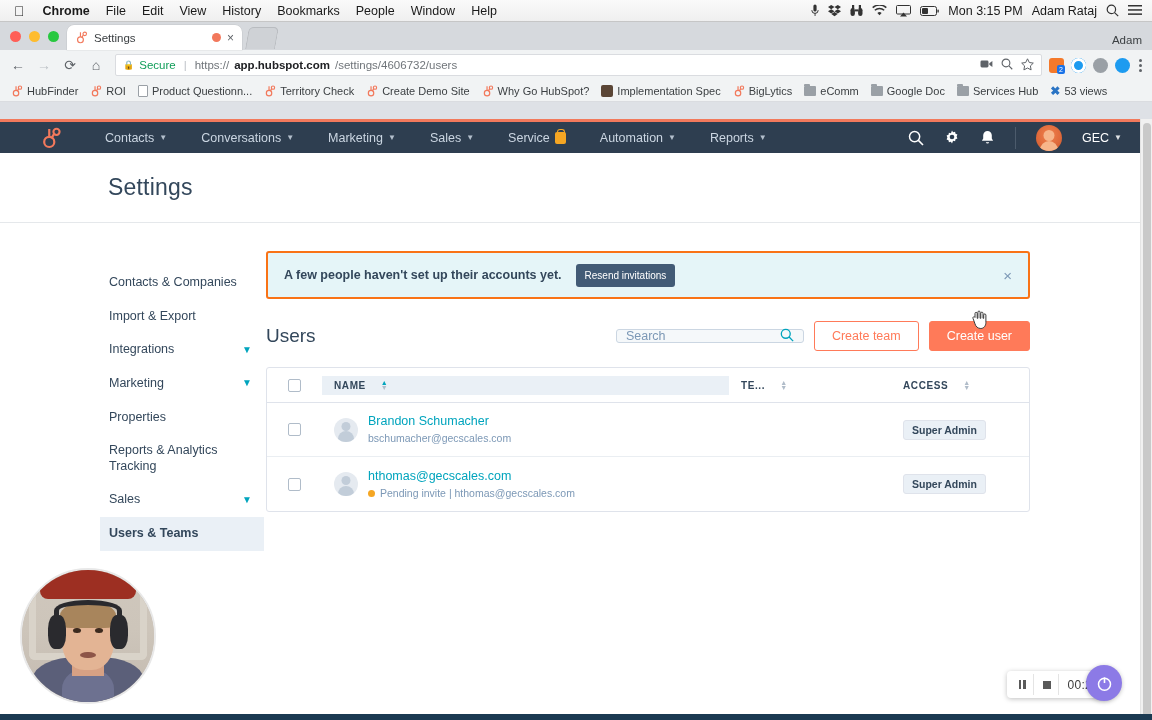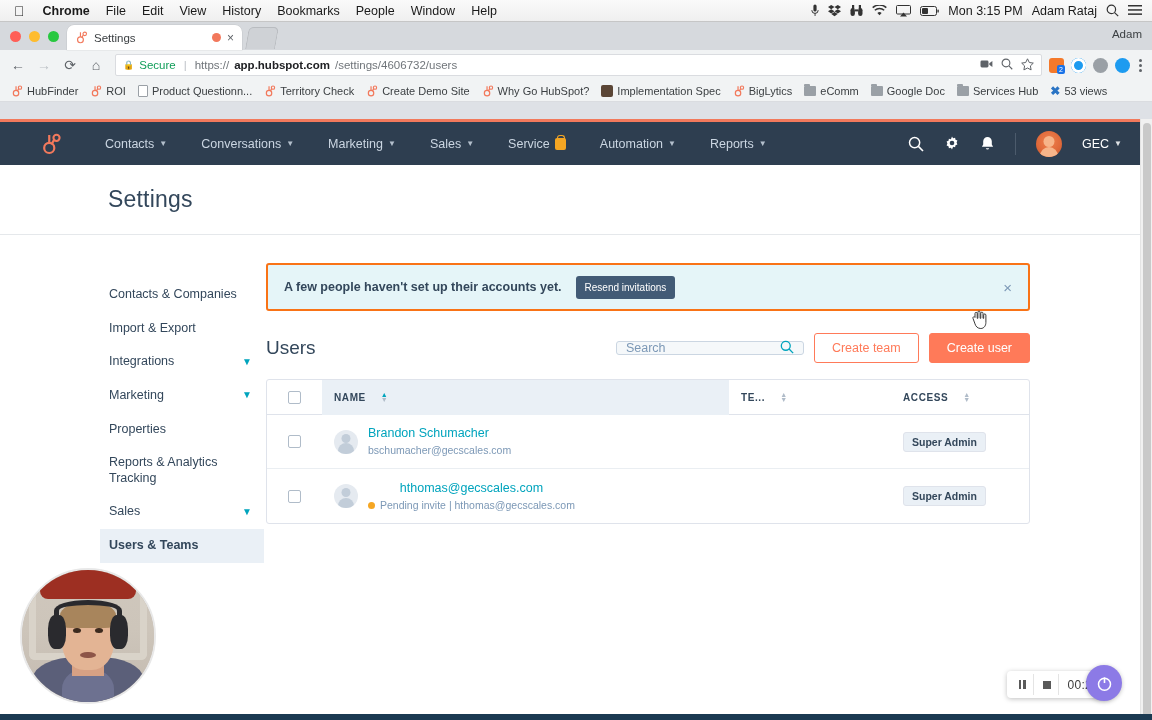--- a/index.html
+++ b/index.html
@@ -48,21 +48,21 @@
   .tab-fav { width: 13px; height: 13px; flex-shrink: 0; }
   .tab-title { flex: 1; overflow: hidden; white-space: nowrap; text-overflow: ellipsis; }
   .tab-rec { width: 9px; height: 9px; border-radius: 50%; background: #f2785c; flex-shrink: 0; }
   .tab-x { font-size: 12px; color: #5f6368; cursor: default; flex-shrink: 0; }
   .tab-new {
     width: 30px; height: 22px; margin-left: 5px; margin-bottom: 1px;
     border: 1px solid #b9bcc0; border-bottom: none; border-radius: 5px 5px 0 0;
     background: #cfd2d6; transform: skewX(-10deg);
   }
   .tab-user {
-    position: absolute; right: 10px; top: 6px; font-size: 11.5px; color: #3c4043;
+    position: absolute; right: 10px; top: 12px; font-size: 11.5px; color: #3c4043;
   }
 
   .toolbar {
     height: 30px; background: #f1f3f4; display: flex; align-items: center;
     gap: 2px; padding: 0 6px;
   }
   .tb-btn {
     width: 24px; height: 24px; display: flex; align-items: center; justify-content: center;
     color: #5f6368; font-size: 14px; border-radius: 50%;
   }
@@ -116,21 +116,21 @@
 
   
   .viewport {
     position: absolute; top: 97px; left: 0; right: 0; bottom: 0;
     background: #fff; overflow: hidden;
   }
   .orange-line { height: 3px; background: #f2795c; width: 100%; }
 
   
   .hs-nav {
-    height: 43px; background: #2e3e50; display: flex; align-items: center;
+    height: 31px; background: #2e3e50; display: flex; align-items: center;
     padding: 0 18px 0 40px; color: #cbd6e2; font-size: 12.5px;
     width: 1140px;
   }
   .hs-logo { margin-right: 26px; display: flex; align-items: center; }
   .hs-nav-items { display: flex; align-items: center; gap: 0px; }
   .hs-item {
     padding: 0 17px; display: flex; align-items: center; gap: 5px;
     color: #cbd6e2; white-space: nowrap;
   }
   .caret { font-size: 8px; opacity: .85; }
@@ -215,21 +215,21 @@
     height: 30px; padding: 0 17px; background: #ff7a59; color: #fff;
     border: 1px solid #ff7a59; border-radius: 3px; font-size: 12.5px;
     display: flex; align-items: center; position: relative;
   }
 
   
   .table { border: 1px solid #dfe3eb; border-radius: 3px; background: #fff; }
   .thead { display: flex; height: 35px; align-items: center; border-bottom: 1px solid #dfe3eb; }
   .th {
     font-size: 10px; color: #33475b; letter-spacing: .6px; font-weight: bold;
-    display: flex; align-items: center; gap: 15px; height: 35px; padding: 0 12px;
+    display: flex; align-items: center; gap: 15px; height: 19px; padding: 0 12px;
   }
   .th.sel { background: #eaf0f6; }
   .col-check { width: 55px; justify-content: center; }
   .col-name { width: 407px; }
   .col-team { width: 162px; }
   .col-access { flex: 1; }
   .sorter { display: inline-flex; flex-direction: column; line-height: 5px; font-size: 7px; color: #b0bcc9; }
   .sorter .up.on { color: #00a4bd; }
   .cb {
     width: 13px; height: 13px; border: 1px solid #b0bcc9; border-radius: 2px; background: #fff;
@@ -743,21 +743,21 @@
             </div>
           </div>
 
           <div class="trow">
             <div class="cell col-check" style="justify-content:center;">
               <span class="cb"></span>
             </div>
             <div class="cell col-name user-cell">
               <span class="user-av"></span>
               <span>
-                <span class="user-name" style="display:block;text-align:center;">hthomas@gecscales.com</span>
+                <span class="user-name" style="display:block;">hthomas@gecscales.com</span>
                 <span class="user-sub">
                   <span class="pend-dot"></span>
                   <span>Pending invite | hthomas@gecscales.com</span>
                 </span>
               </span>
             </div>
             <div class="cell col-team">
               <span></span>
             </div>
             <div class="cell col-access">

